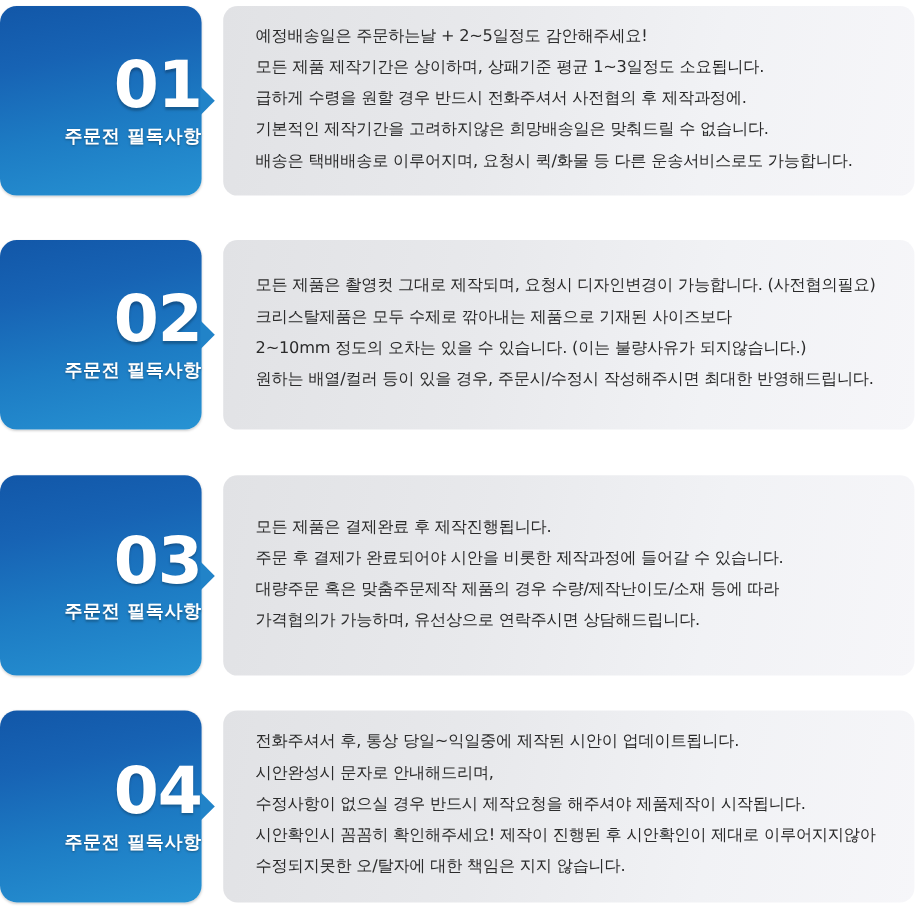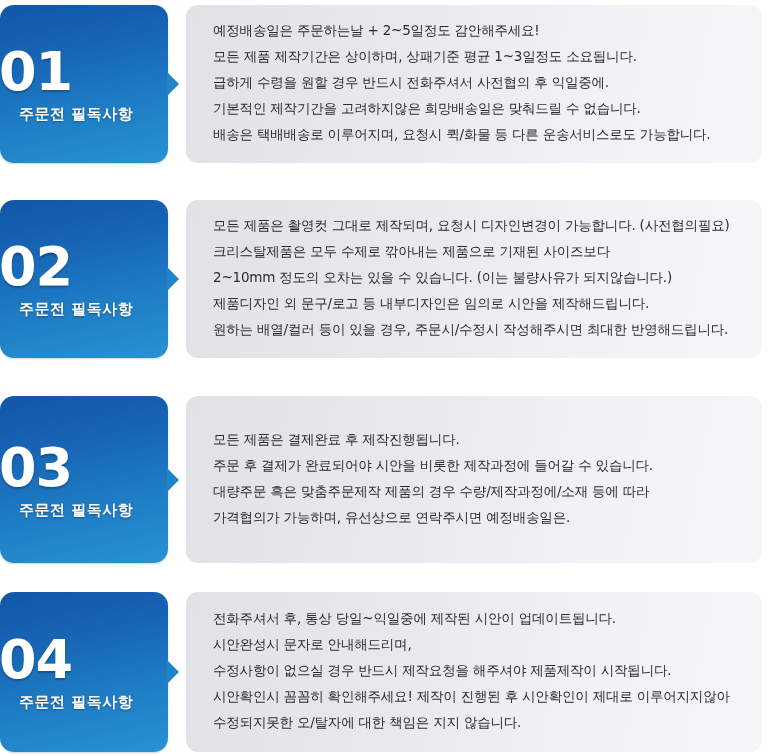--- a/index.html
+++ b/index.html
@@ -59,21 +59,21 @@
   .r1 .badge-arrow { border-left-color: #2183c8; }
   .r2 .badge-arrow { border-left-color: #2183c8; }
   .r3 .badge-arrow { border-left-color: #2183c8; }
   .r4 .badge-arrow { border-left-color: #2183c8; }
 
   .badge-inner {
     position: absolute;
     left: 0; right: 0;
     top: 50%;
     transform: translateY(-50%);
-    text-align: left;
+    text-align: right;
     padding-left: 3px;
   }
 
   .badge-number {
     font-family: "DejaVu Sans", sans-serif;
     font-size: 54px;
     font-weight: bold;
     line-height: 1;
     color: #ffffff;
     letter-spacing: -1px;
@@ -128,60 +128,59 @@
       <div class="badge-inner">
         <span class="badge-number">01</span>
         <span class="badge-label">주문전 필독사항</span>
       </div>
       <div class="badge-arrow"></div>
     </div>
     <div class="text-panel">
       <div class="text-lines">
         <p>예정배송일은 주문하는날 + 2~5일정도 감안해주세요!</p>
         <p>모든 제품 제작기간은 상이하며, 상패기준 평균 1~3일정도 소요됩니다.</p>
-        <p>급하게 수령을 원할 경우 반드시 전화주셔서 사전협의 후 익일중에.</p>
+        <p>급하게 수령을 원할 경우 반드시 전화주셔서 사전협의 후 제작과정에.</p>
         <p>기본적인 제작기간을 고려하지않은 희망배송일은 맞춰드릴 수 없습니다.</p>
         <p>배송은 택배배송로 이루어지며, 요청시 퀵/화물 등 다른 운송서비스로도 가능합니다.</p>
       </div>
     </div>
   </div>
 
   <div class="notice-row r2">
     <div class="badge-card">
       <div class="badge-inner">
         <span class="badge-number">02</span>
         <span class="badge-label">주문전 필독사항</span>
       </div>
       <div class="badge-arrow"></div>
     </div>
     <div class="text-panel">
       <div class="text-lines">
         <p>모든 제품은 촬영컷 그대로 제작되며, 요청시 디자인변경이 가능합니다. (사전협의필요)</p>
         <p>크리스탈제품은 모두 수제로 깎아내는 제품으로 기재된 사이즈보다</p>
         <p>2~10mm 정도의 오차는 있을 수 있습니다. (이는 불량사유가 되지않습니다.)</p>
-        <p>제품디자인 외 문구/로고 등 내부디자인은 임의로 시안을 제작해드립니다.</p>
         <p>원하는 배열/컬러 등이 있을 경우, 주문시/수정시 작성해주시면 최대한 반영해드립니다.</p>
       </div>
     </div>
   </div>
 
   <div class="notice-row r3">
     <div class="badge-card">
       <div class="badge-inner">
         <span class="badge-number">03</span>
         <span class="badge-label">주문전 필독사항</span>
       </div>
       <div class="badge-arrow"></div>
     </div>
     <div class="text-panel">
       <div class="text-lines">
         <p>모든 제품은 결제완료 후 제작진행됩니다.</p>
         <p>주문 후 결제가 완료되어야 시안을 비롯한 제작과정에 들어갈 수 있습니다.</p>
-        <p>대량주문 혹은 맞춤주문제작 제품의 경우 수량/제작과정에/소재 등에 따라</p>
-        <p>가격협의가 가능하며, 유선상으로 연락주시면 예정배송일은.</p>
+        <p>대량주문 혹은 맞춤주문제작 제품의 경우 수량/제작난이도/소재 등에 따라</p>
+        <p>가격협의가 가능하며, 유선상으로 연락주시면 상담해드립니다.</p>
       </div>
     </div>
   </div>
 
   <div class="notice-row r4">
     <div class="badge-card">
       <div class="badge-inner">
         <span class="badge-number">04</span>
         <span class="badge-label">주문전 필독사항</span>
       </div>

